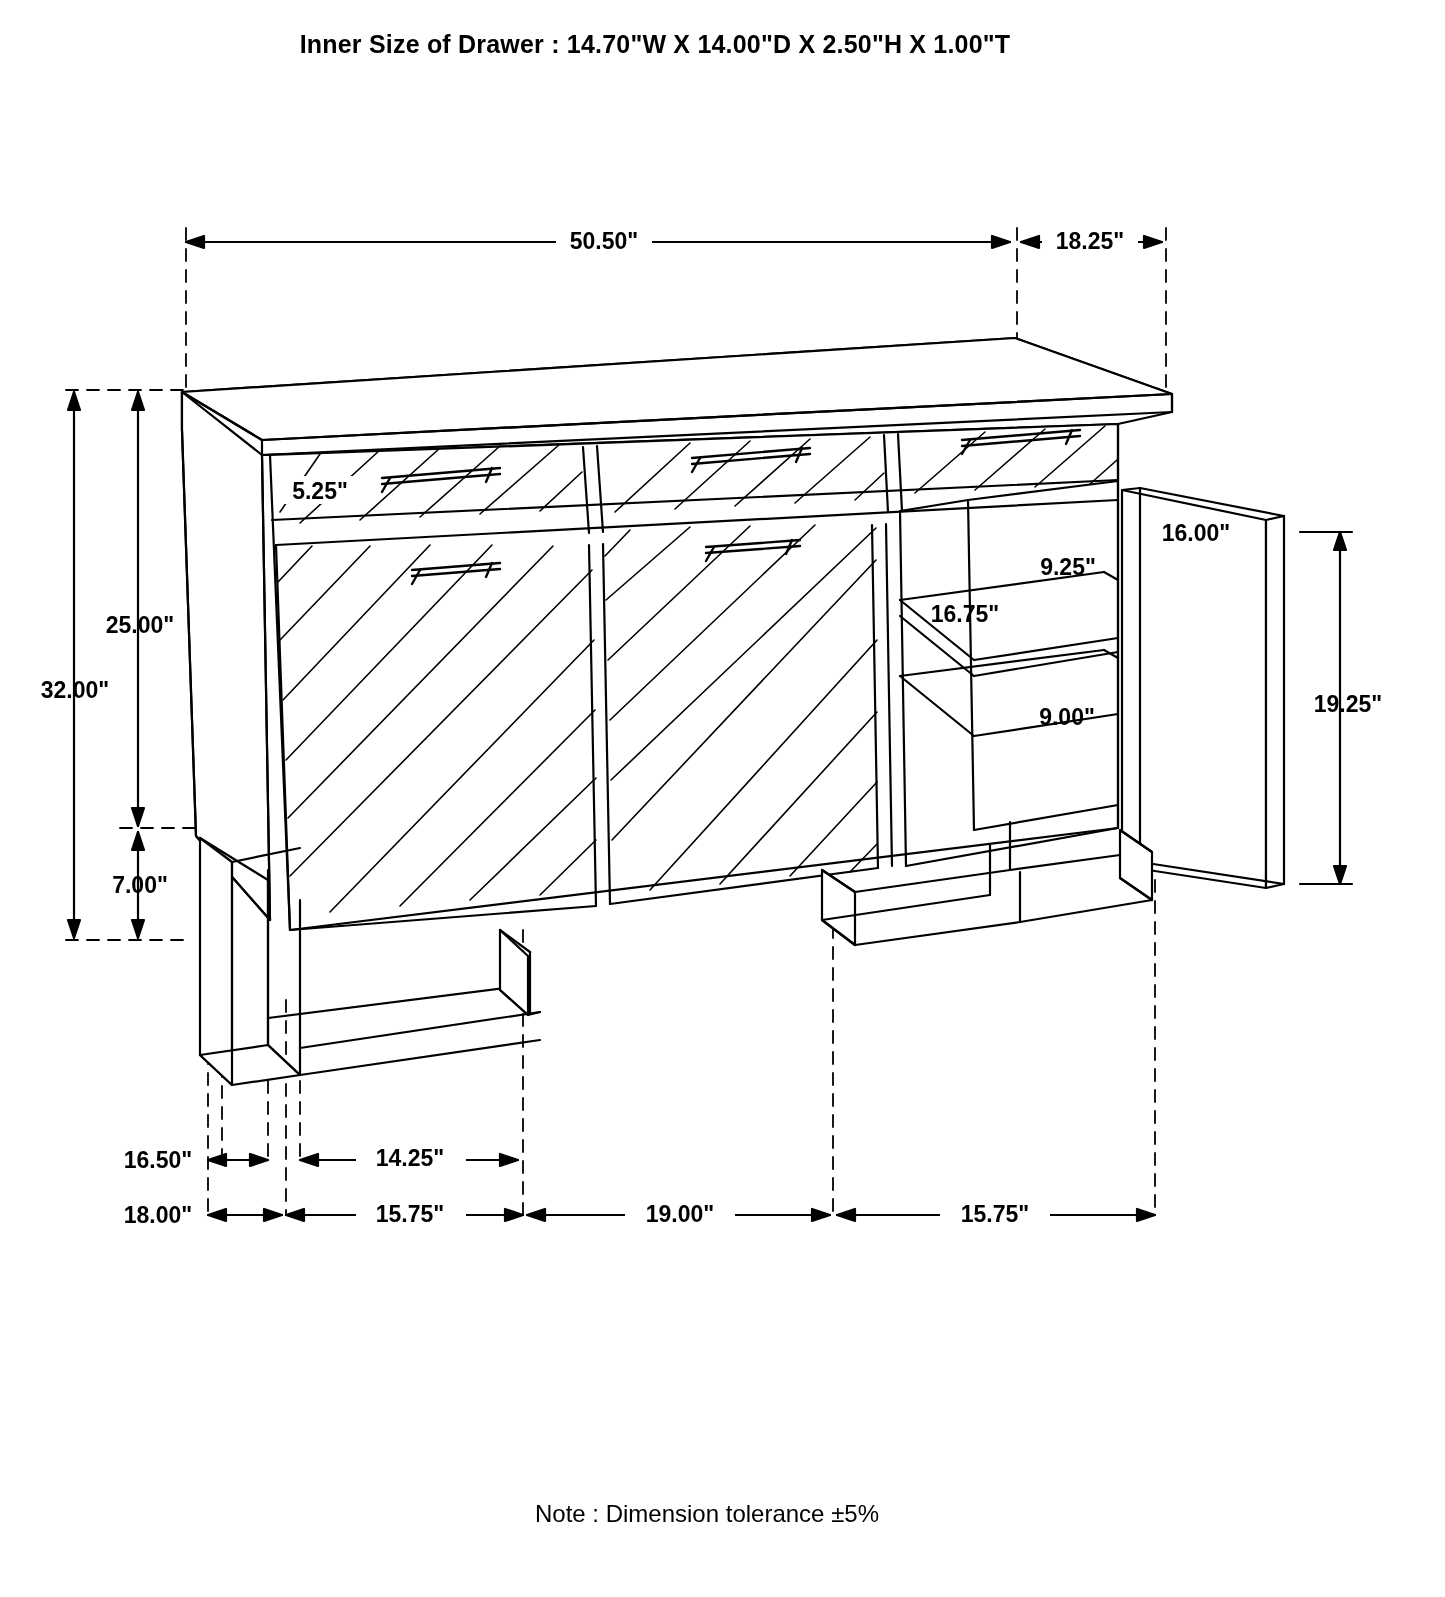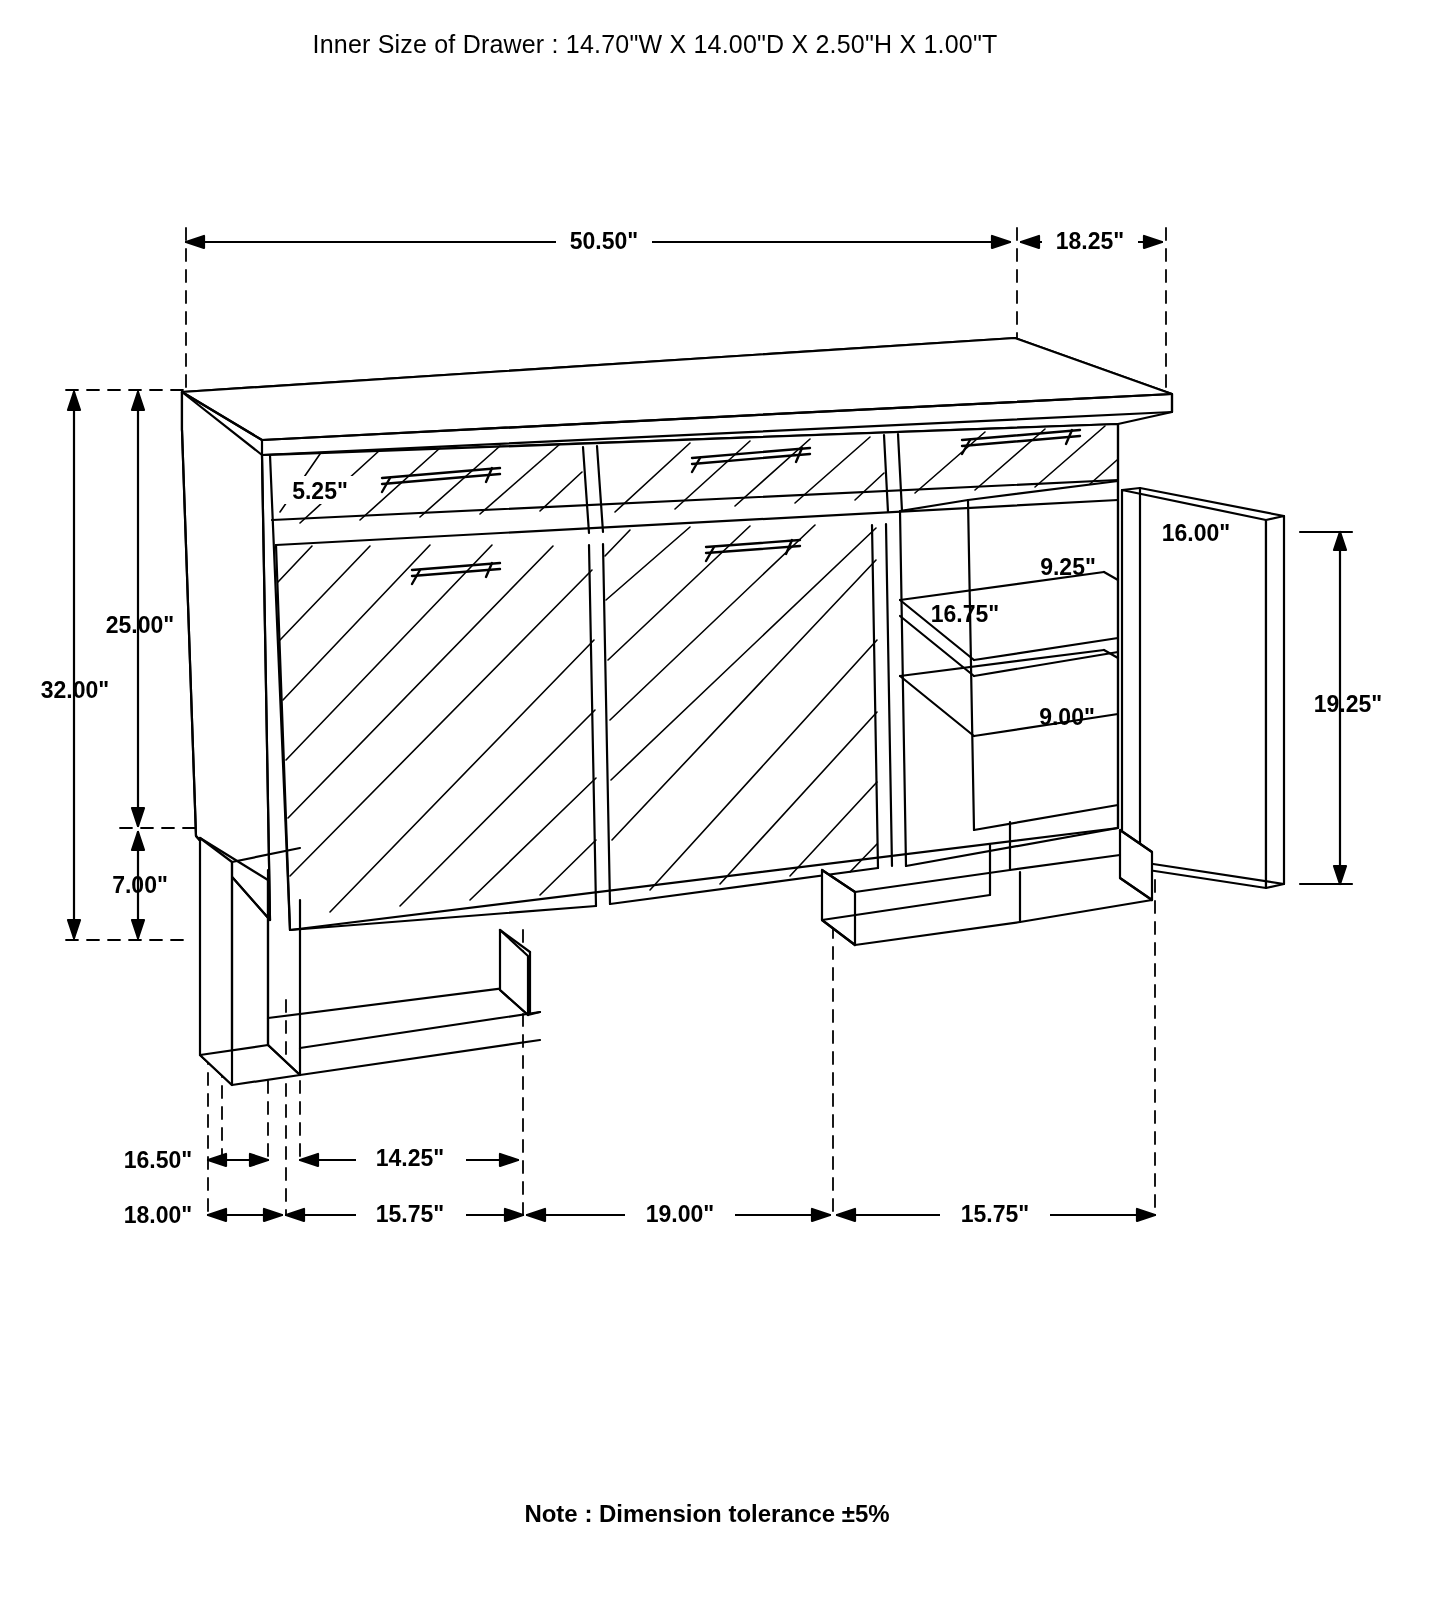--- a/index.html
+++ b/index.html
@@ -9,29 +9,29 @@
     font-family:"Liberation Sans", sans-serif;
     color:#000;
     position:relative;
     overflow:hidden;
   }
   .title{
     position:absolute;
     top:30px;left:0;width:1310px;
     text-align:center;
     font-size:25px;
-    font-weight:normal;
+    font-weight:bold;
     letter-spacing:0.2px;
   }
   .note{
     position:absolute;
     top:1500px;left:0;width:1414px;
     text-align:center;
     font-size:24px;
-    font-weight:bold;
+    font-weight:normal;
   }
   #drawing{
     position:absolute;
     top:0;left:0;
   }
   .dimlabel{
     font-family:"Liberation Sans", sans-serif;
     font-size:23px;
     font-weight:bold;
     fill:#000;

